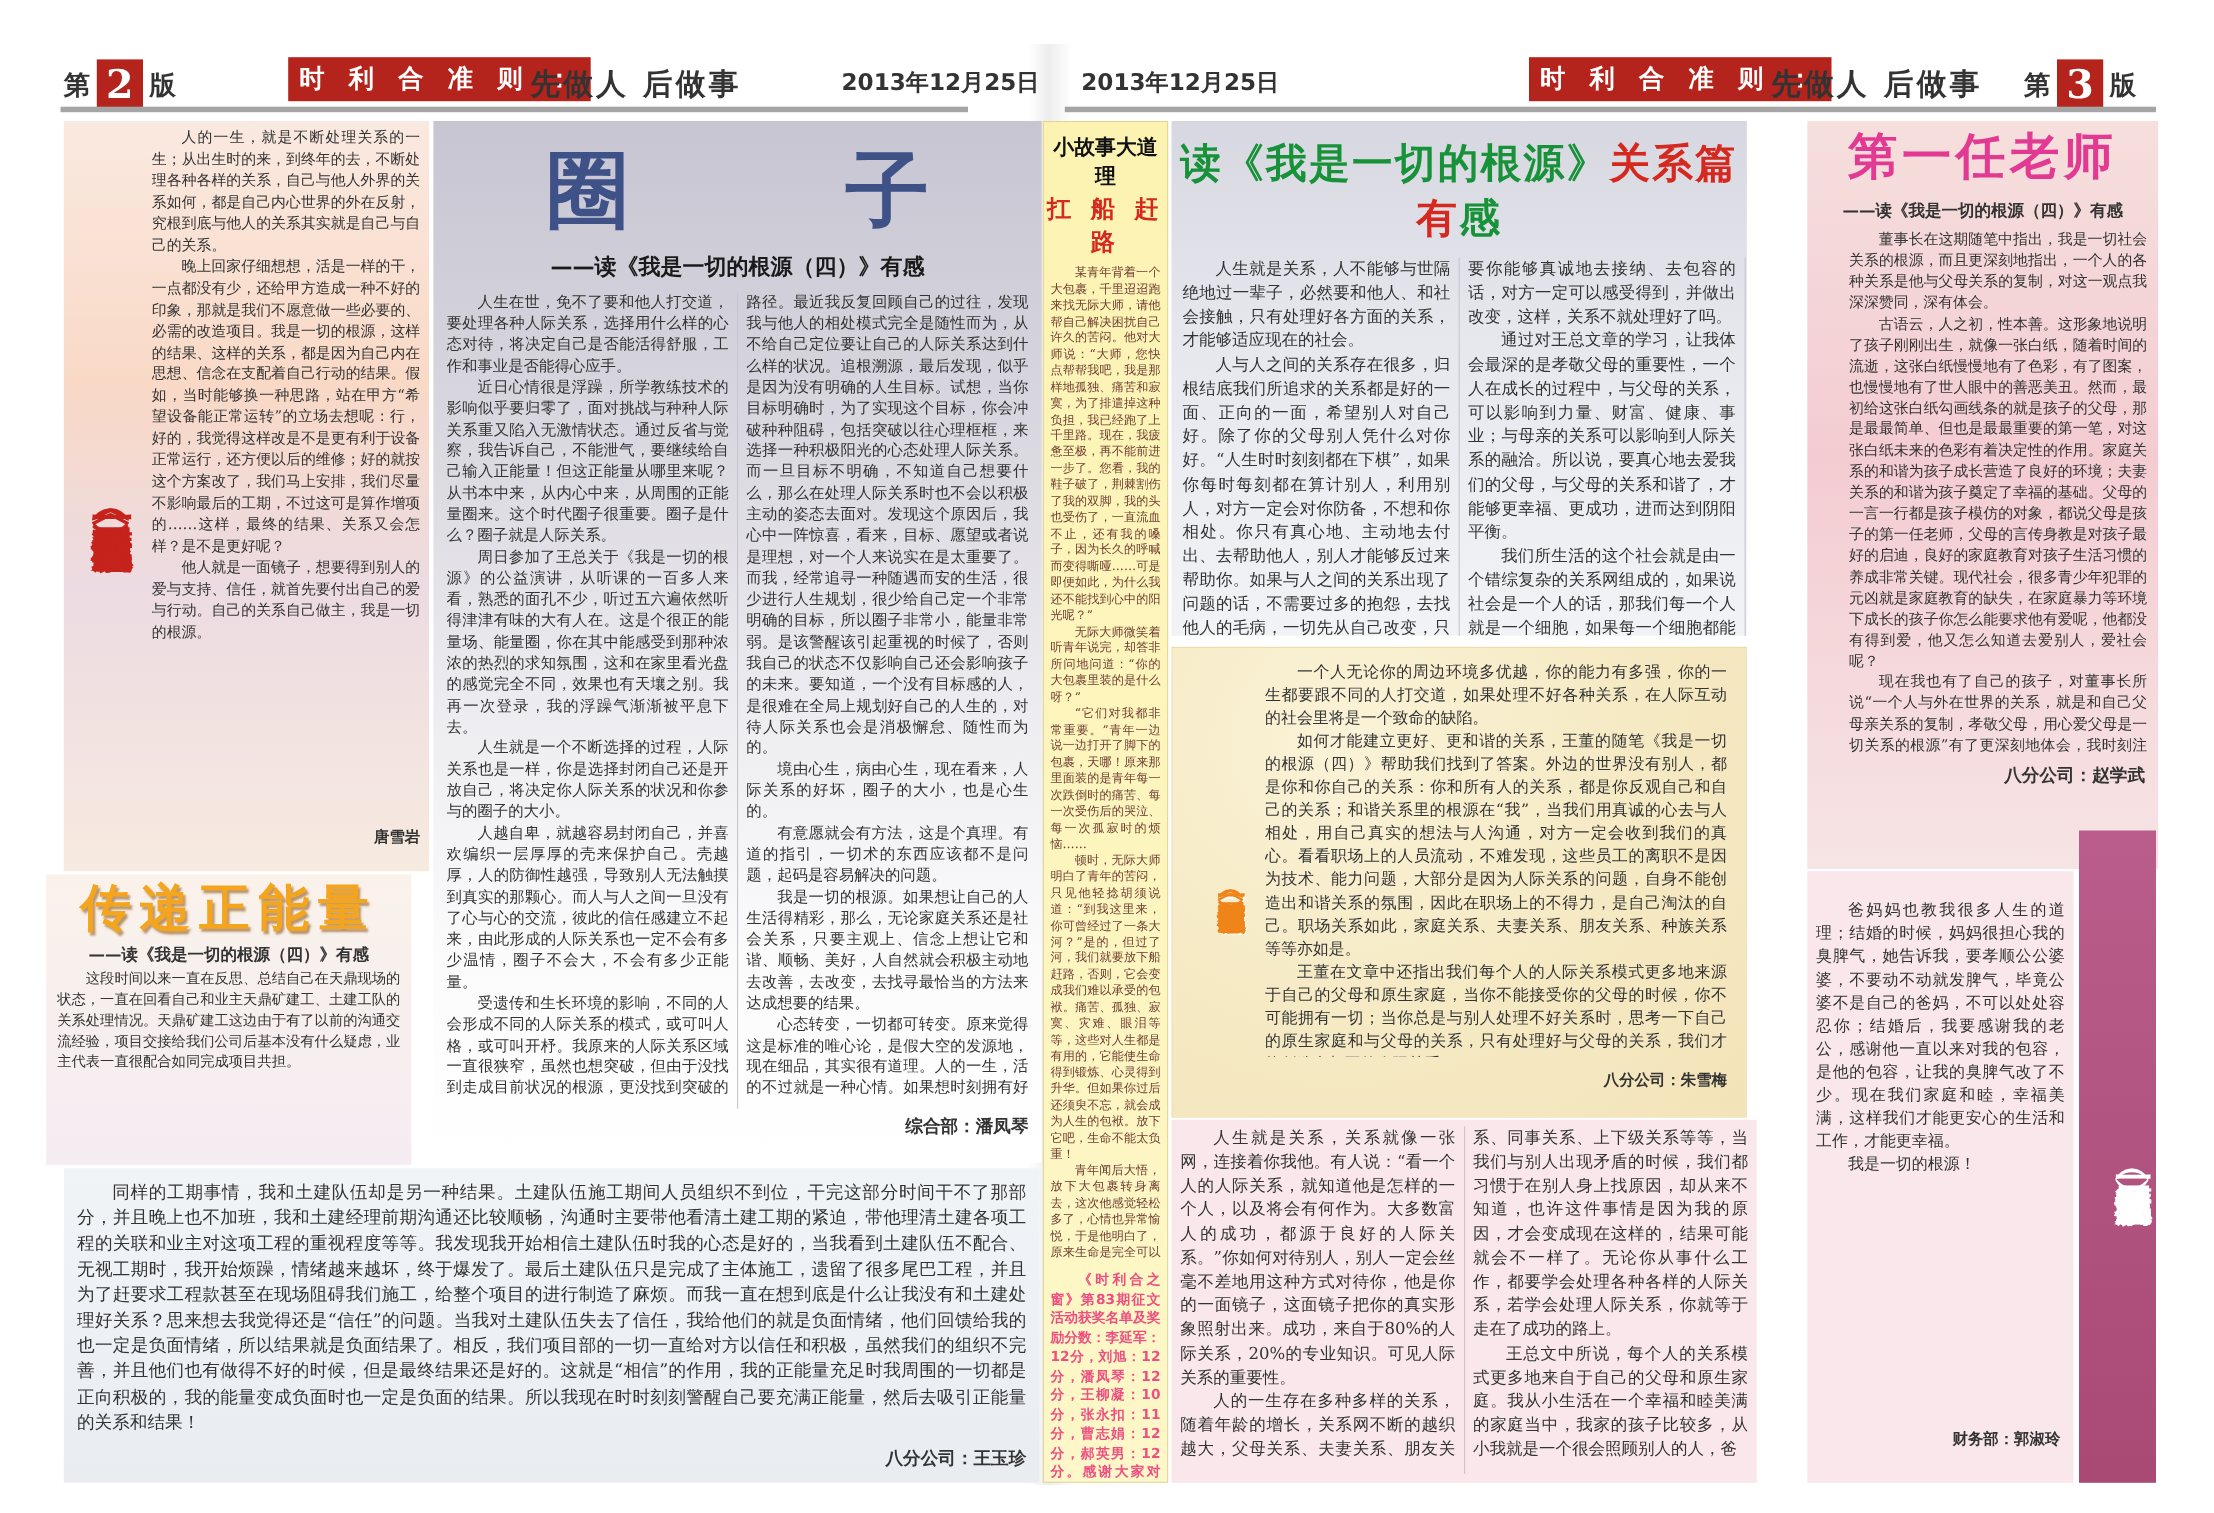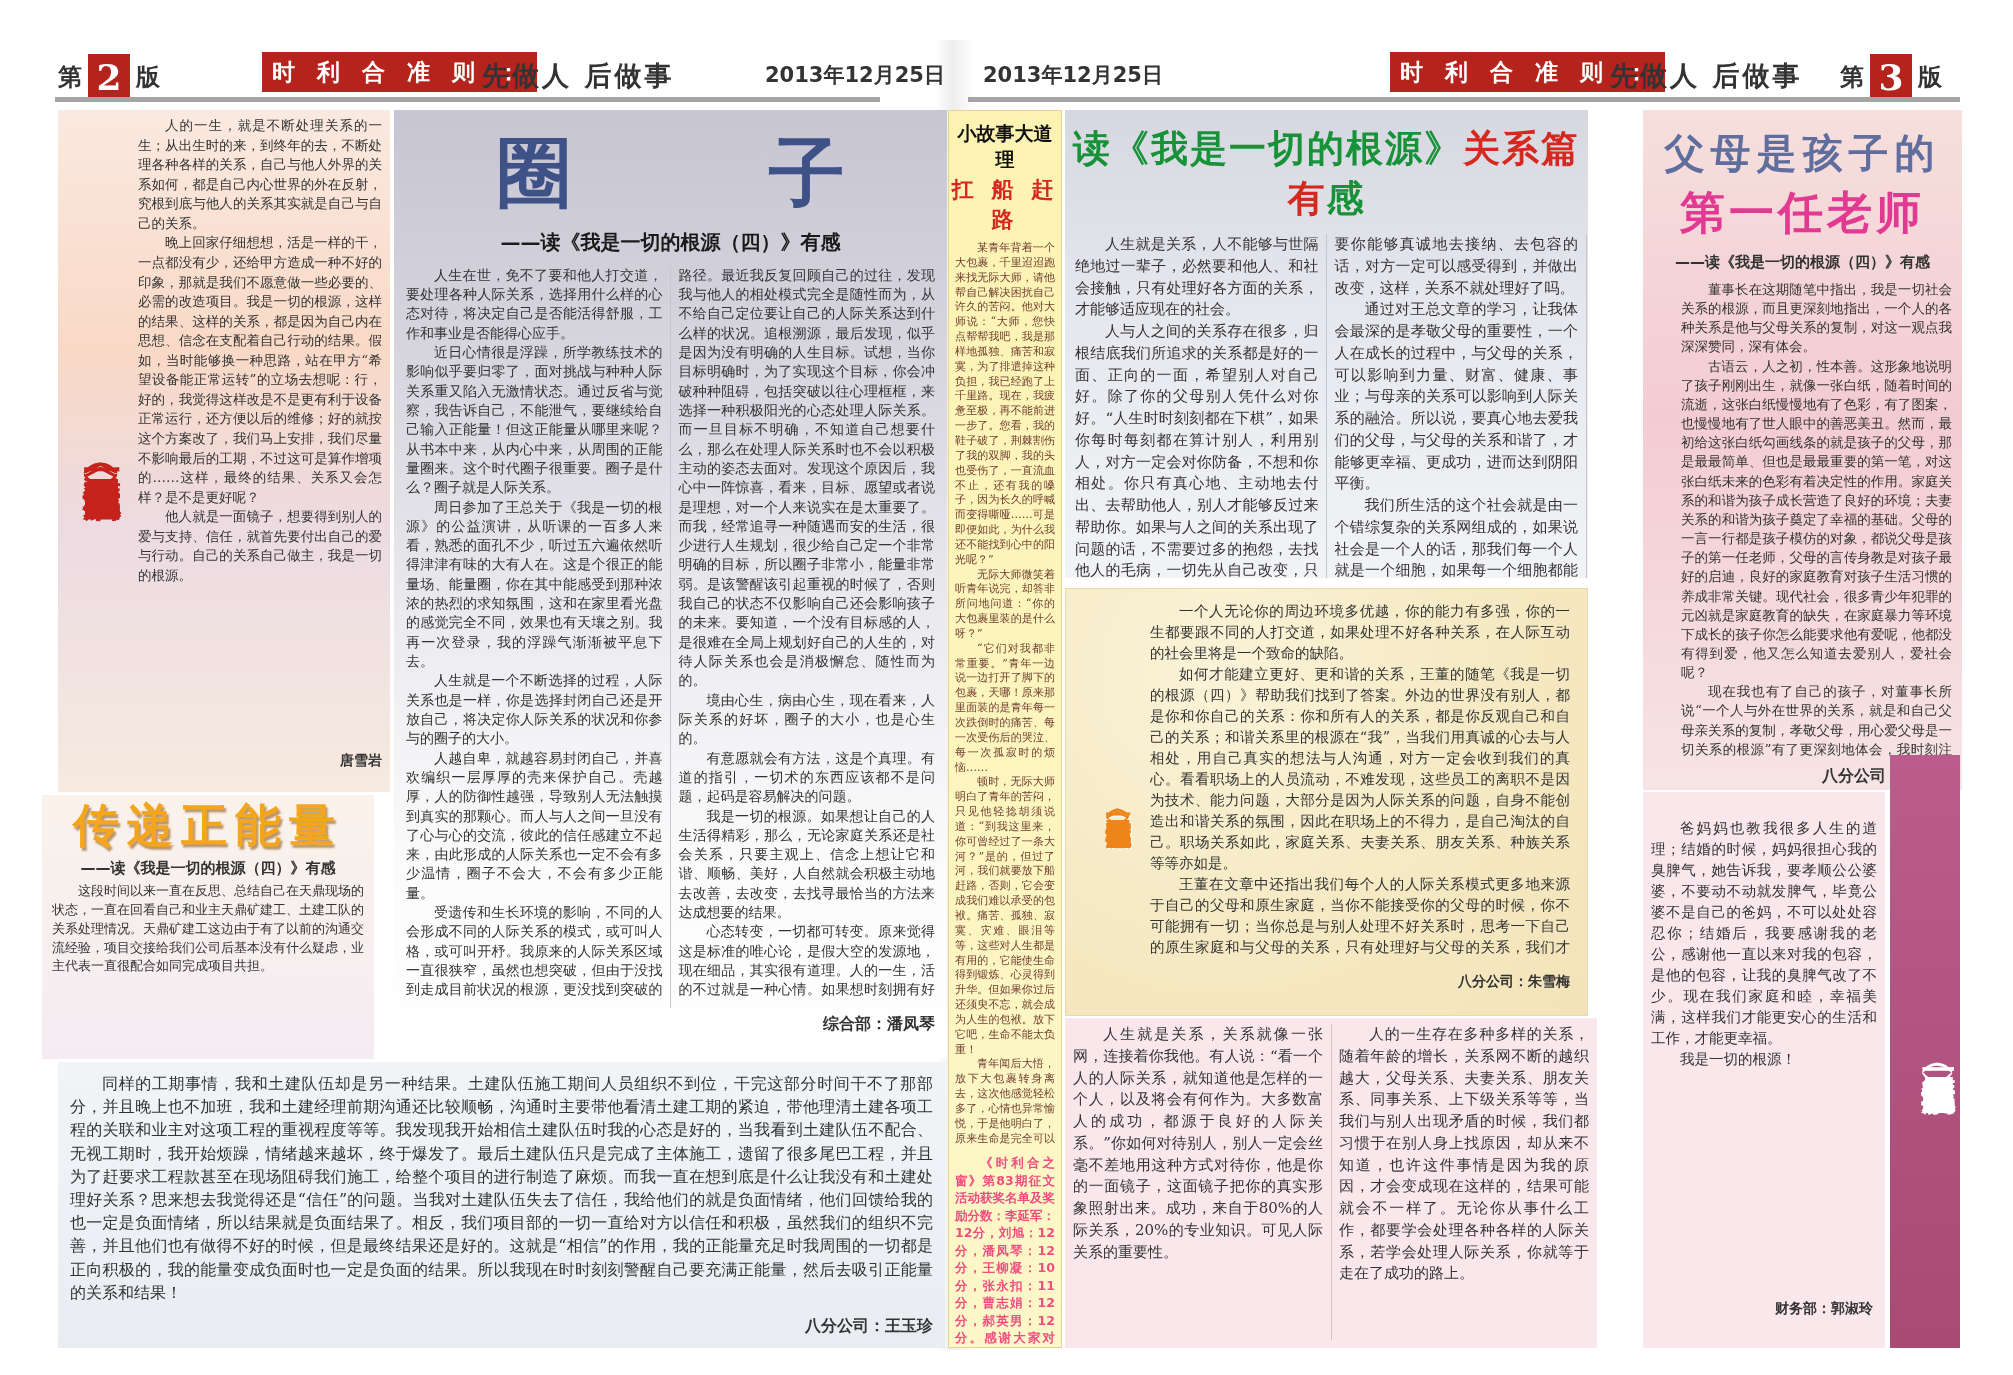--- a/index.html
+++ b/index.html
@@ -183,35 +183,35 @@
     <div class="abs vtitle" style="left:12px;top:12px;width:58px;height:400px;">读《我是一切的根源（四）》有感</div>
     <div class="abs body" style="left:84px;top:12px;width:420px;height:360px;overflow:hidden;">
         <p class="para">一个人无论你的周边环境多优越，你的能力有多强，你的一生都要跟不同的人打交道，如果处理不好各种关系，在人际互动的社会里将是一个致命的缺陷。</p>
         <p class="para">如何才能建立更好、更和谐的关系，王董的随笔《我是一切的根源（四）》帮助我们找到了答案。外边的世界没有别人，都是你和你自己的关系：你和所有人的关系，都是你反观自己和自己的关系；和谐关系里的根源在“我”，当我们用真诚的心去与人相处，用自己真实的想法与人沟通，对方一定会收到我们的真心。看看职场上的人员流动，不难发现，这些员工的离职不是因为技术、能力问题，大部分是因为人际关系的问题，自身不能创造出和谐关系的氛围，因此在职场上的不得力，是自己淘汰的自己。职场关系如此，家庭关系、夫妻关系、朋友关系、种族关系等等亦如是。</p>
         <p class="para">王董在文章中还指出我们每个人的人际关系模式更多地来源于自己的父母和原生家庭，当你不能接受你的父母的时候，你不可能拥有一切；当你总是与别人处理不好关系时，思考一下自己的原生家庭和与父母的关系，只有处理好与父母的关系，我们才能创造出想要的人际关系。</p>
       </div>
     <div class="abs byline byline-sm" style="left:84px;top:378px;width:420px;">八分公司：朱雪梅</div>
   </section>
 
   <section class="abs art artF" style="left:1643px;top:110px;width:319px;height:680px;">
-    <div class="titleF1">父母是孩子的</div>
     <div class="titleF2">第一任老师</div>
     <div class="subtitle">——读《我是一切的根源（四）》有感</div>
     <div class="body" style="overflow:hidden;height:480px;margin-left:28px;">
         <p class="para">董事长在这期随笔中指出，我是一切社会关系的根源，而且更深刻地指出，一个人的各种关系是他与父母关系的复制，对这一观点我深深赞同，深有体会。</p>
         <p class="para">古语云，人之初，性本善。这形象地说明了孩子刚刚出生，就像一张白纸，随着时间的流逝，这张白纸慢慢地有了色彩，有了图案，也慢慢地有了世人眼中的善恶美丑。然而，最初给这张白纸勾画线条的就是孩子的父母，那是最最简单、但也是最最重要的第一笔，对这张白纸未来的色彩有着决定性的作用。家庭关系的和谐为孩子成长营造了良好的环境；夫妻关系的和谐为孩子奠定了幸福的基础。父母的一言一行都是孩子模仿的对象，都说父母是孩子的第一任老师，父母的言传身教是对孩子最好的启迪，良好的家庭教育对孩子生活习惯的养成非常关键。现代社会，很多青少年犯罪的元凶就是家庭教育的缺失，在家庭暴力等环境下成长的孩子你怎么能要求他有爱呢，他都没有得到爱，他又怎么知道去爱别人，爱社会呢？</p>
         <p class="para">现在我也有了自己的孩子，对董事长所说“一个人与外在世界的关系，就是和自己父母亲关系的复制，孝敬父母，用心爱父母是一切关系的根源”有了更深刻地体会，我时刻注意自己的一言一行，努力为宝宝树立好的榜样，让宝宝在和谐美满的家庭中，快快乐乐地成长。让我们大家一起努力吧，为孩子们营造和谐的家庭，和谐的社会，愿天下所有的宝贝都能快乐、健康地成长！</p>
       </div>
     <div class="byline">八分公司：赵学武</div>
   </section>
 
   <section class="abs art gpanel" style="left:1065px;top:1018px;width:532px;height:330px;">
     <div class="colsG" style="height:316px;overflow:hidden;">
         <p class="para">人生就是关系，关系就像一张网，连接着你我他。有人说：“看一个人的人际关系，就知道他是怎样的一个人，以及将会有何作为。大多数富人的成功，都源于良好的人际关系。”你如何对待别人，别人一定会丝毫不差地用这种方式对待你，他是你的一面镜子，这面镜子把你的真实形象照射出来。成功，来自于80%的人际关系，20%的专业知识。可见人际关系的重要性。</p>
         <p class="para">人的一生存在多种多样的关系，随着年龄的增长，关系网不断的越织越大，父母关系、夫妻关系、朋友关系、同事关系、上下级关系等等，当我们与别人出现矛盾的时候，我们都习惯于在别人身上找原因，却从来不知道，也许这件事情是因为我的原因，才会变成现在这样的，结果可能就会不一样了。无论你从事什么工作，都要学会处理各种各样的人际关系，若学会处理人际关系，你就等于走在了成功的路上。</p>
+        <p class="para">王总文中所说，每个人的关系模式更多地来自于自己的父母和原生家庭。我从小生活在一个幸福和睦美满的家庭当中，我家的孩子比较多，从小我就是一个很会照顾别人的人，爸</p>
       </div>
   </section>
   <section class="abs art gpanel gright" style="left:1643px;top:792px;width:242px;height:556px;">
     <div class="body" style="overflow:hidden;height:470px;">
         <p class="para">爸妈妈也教我很多人生的道理；结婚的时候，妈妈很担心我的臭脾气，她告诉我，要孝顺公公婆婆，不要动不动就发脾气，毕竟公婆不是自己的爸妈，不可以处处容忍你；结婚后，我要感谢我的老公，感谢他一直以来对我的包容，是他的包容，让我的臭脾气改了不少。现在我们家庭和睦，幸福美满，这样我们才能更安心的生活和工作，才能更幸福。</p>
         <p class="para">我是一切的根源！</p>
       </div>
     <div class="byline byline-sm">财务部：郭淑玲</div>
   </section>
   <div class="abs vbarG" style="left:1890px;top:755px;width:70px;height:593px;">

